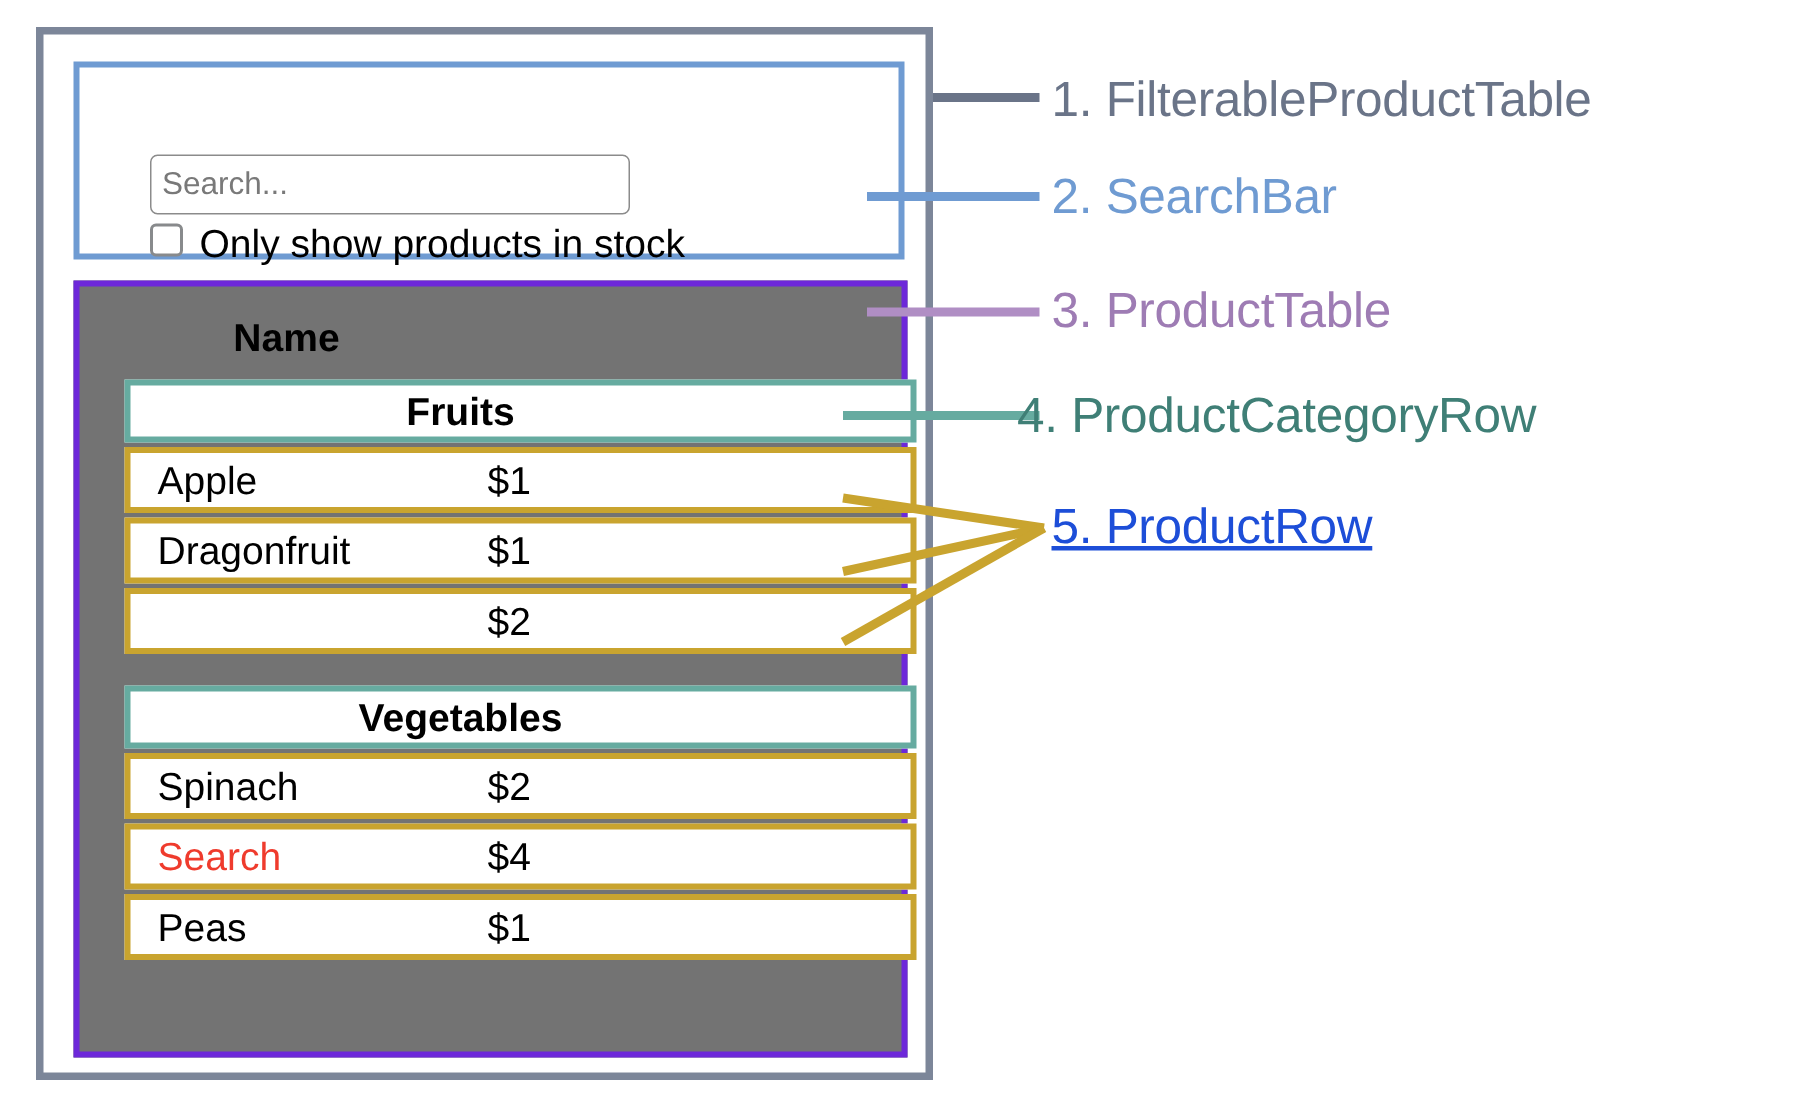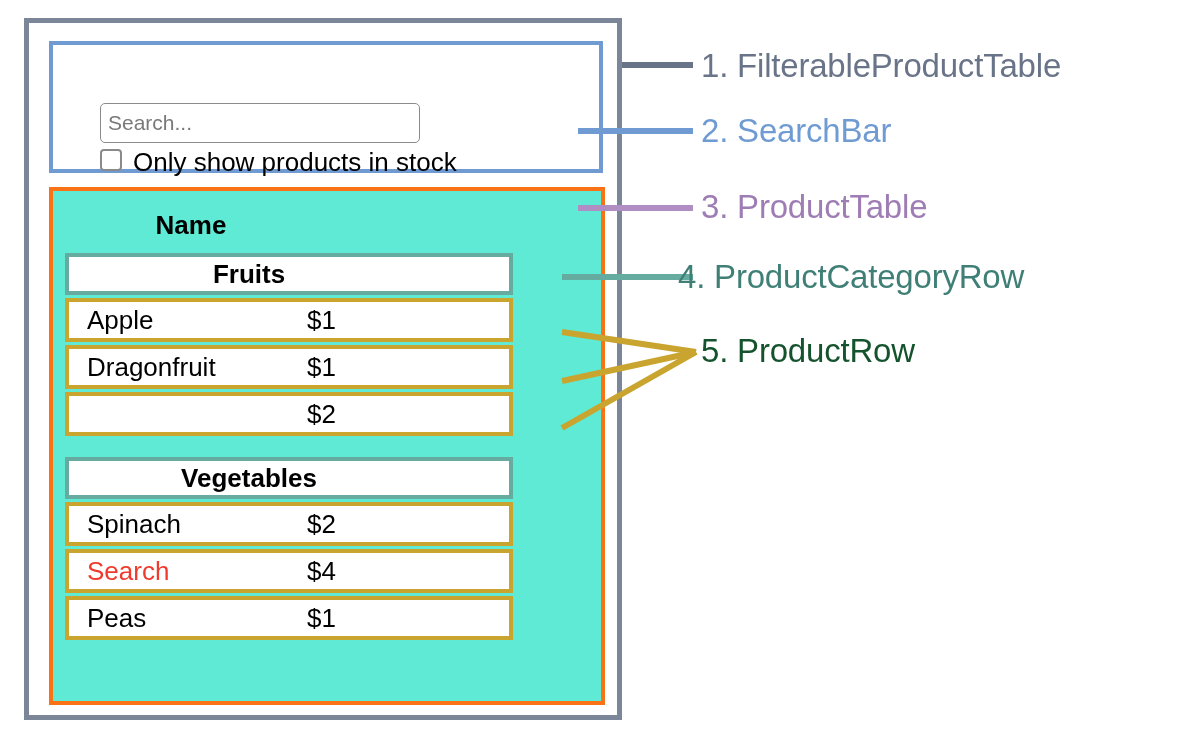--- a/index.html
+++ b/index.html
@@ -81,23 +81,23 @@
     white-space: nowrap;
   }
 
   
   #product-table {
     position: absolute;
     left: 20px;
     top: 164px;
     width: 556px;
     height: 518px;
-    border: 4px solid #f97316;
-    box-sizing: border-box;
-    background: #5eead4;
+    border: 4px solid #6d28d9;
+    box-sizing: border-box;
+    background: #737373;
   }
 
   .table-head {
     position: absolute;
     left: 0;
     top: 14px;
     width: 100%;
     height: 40px;
   }
   .col-name  { position: absolute; left: 38px;  width: 200px; text-align: center; }
@@ -105,23 +105,23 @@
   .table-head .col-name,
   .table-head .col-price {
     font-size: 26px;
     font-weight: bold;
     color: #000000;
     line-height: 40px;
   }
 
   .rows-area {
     position: absolute;
-    left: 12px;
+    left: 30px;
     top: 62px;
-    width: 448px;
+    width: 528px;
   }
 
   
   .category-row {
     height: 42px;
     box-sizing: border-box;
     border: 4px solid #66aba0;
     background: #ffffff;
     margin-bottom: 3px;
     position: relative;
@@ -181,21 +181,21 @@
     font-family: "Liberation Sans", sans-serif;
     font-size: 33px;
     letter-spacing: -0.2px;
     white-space: nowrap;
     line-height: 1;
   }
   #label-1 { left: 701px; top: 49px;  color: #6a7488; }
   #label-2 { left: 701px; top: 114px; color: #6f9bd2; }
   #label-3 { left: 701px; top: 190px; color: #9e7cb4; }
   #label-4 { left: 678px; top: 260px; color: #3f7f76; }
-  #label-5 { left: 701px; top: 334px; color: #14532d; }
+  #label-5 { left: 701px; top: 334px; color: #1d4ed8; text-decoration: underline; }
 </style>
 </head>
 <body>
 
 <div id="filterable-product-table">
 
   <div id="search-bar">
     <input id="search-input" type="text" placeholder="Search..." value="" style="">
 
     <div id="stock-filter-row">

